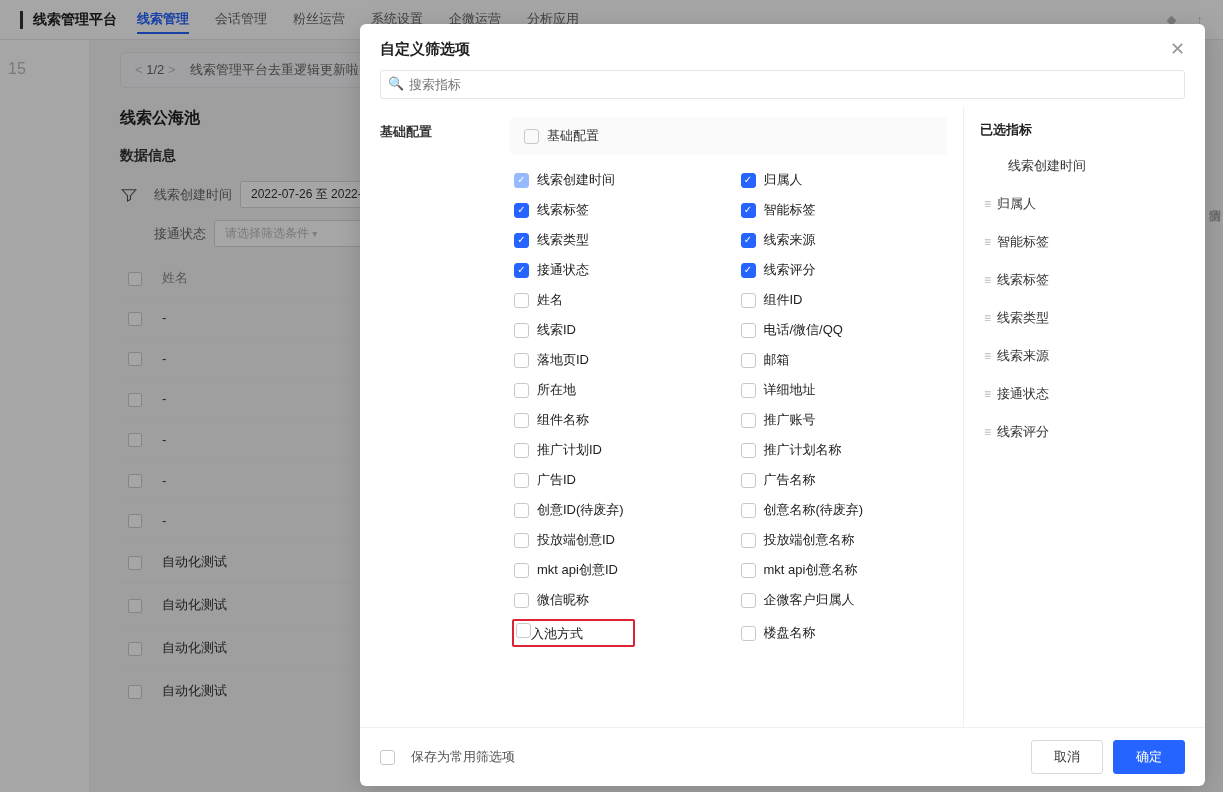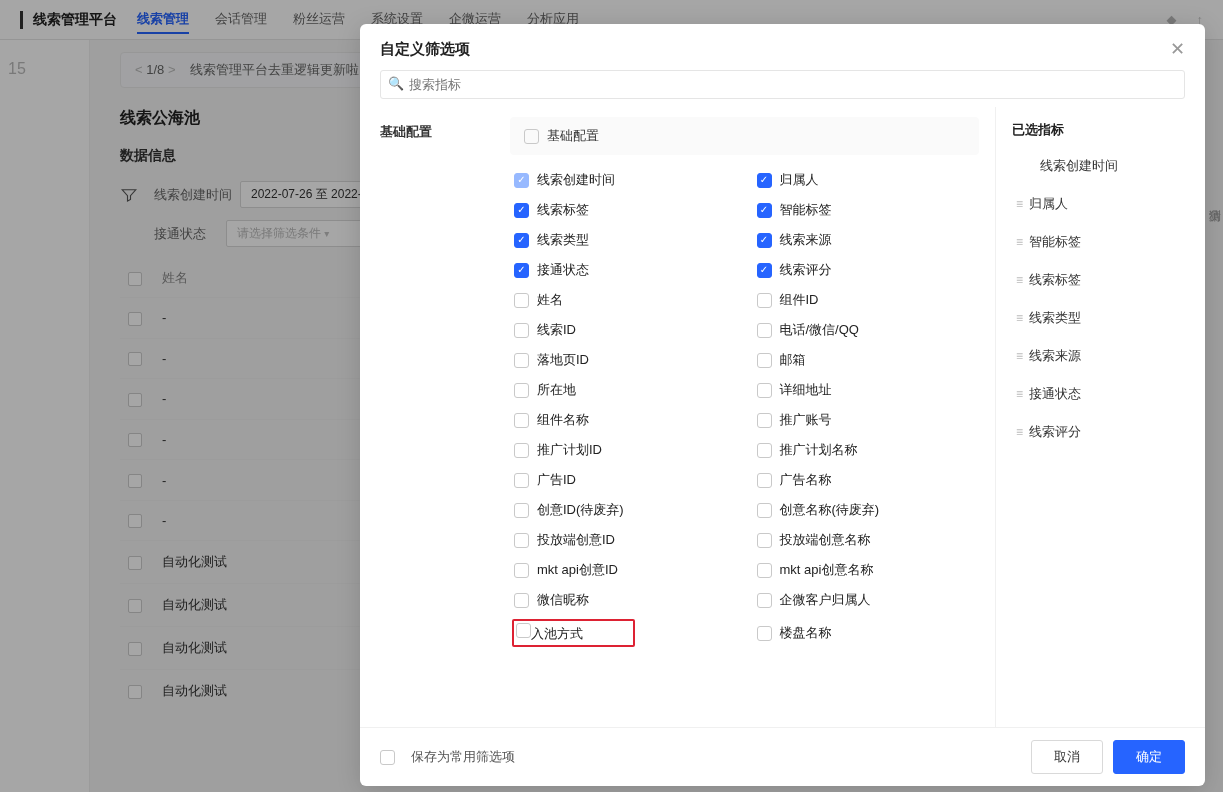--- a/index.html
+++ b/index.html
@@ -51,21 +51,21 @@
     .group-card { background:#fafafa; border-radius:4px; padding:10px 14px; margin:0 16px 4px 0;}
     .group-head { display:flex; align-items:center; gap:8px; font-size:13px; color:#333; font-weight:500; }
     .opts-grid { display:grid; grid-template-columns:1fr 1fr; column-gap:0; row-gap:0; padding:6px 0 0 0;}
     .opt { display:flex; align-items:center; gap:8px; padding:6px 14px 6px 4px; font-size:13px; color:#222;}
     .opt .box { width:15px; height:15px; border-radius:3px; border:1px solid #c9c9c9; background:#fff; display:inline-flex; align-items:center; justify-content:center; cursor:pointer; flex-shrink:0;}
     .opt .box.checked { background:#2664ff; border-color:#2664ff; }
     .opt .box.checked::after { content:'\2713'; color:#fff; font-size:10px; line-height:1; }
     .opt .box.locked { background:#97b9ff; border-color:#97b9ff; }
     .opt .box.locked::after { content:'\2713'; color:#fff; font-size:10px; line-height:1; }
     .hi { border:2px solid #d23; border-radius:2px; padding:2px 50px 2px 2px; }
-    .selected-col { width:210px; border-left:1px solid #f0f0f0; padding:0 16px 10px; overflow:auto; }
+    .selected-col { width:242px; border-left:1px solid #f0f0f0; padding:0 16px 10px; overflow:auto; }
     .sel-title { font-size:13px; font-weight:600; color:#222; padding:14px 0 8px;}
     .sel-item { display:flex; align-items:center; gap:8px; padding:10px 4px; font-size:13px; color:#333;}
     .drag-icon { color:#bbb; font-size:12px; letter-spacing:-2px;}
     .modal-foot { display:flex; align-items:center; padding:12px 20px; border-top:1px solid #f0f0f0;}
     .save-default { display:flex; align-items:center; gap:16px; color:#555; font-size:13px;}
     .foot-btns { margin-left:auto; display:flex; gap:10px; }
     .btn { padding:7px 22px; font-size:13px; border-radius:3px; cursor:pointer; border:1px solid #d9d9d9; background:#fff; color:#333;}
     .btn.primary { background:#2664ff; border-color:#2664ff; color:#fff;}
     .rightbadge { position:absolute; right:0; top:200px; width:20px; font-size:12px; color:#999; writing-mode:vertical-rl;}
   </style>
@@ -88,21 +88,21 @@
   </div>
 </div>
 
 <div class="left">
   <div style="color:#bbb;font-size:16px;">15</div>
 </div>
 
 <div class="main">
   <div class="banner">
     <span class="arrow">&lt;</span>
-    <span>1/8</span>
+    <span>1/2</span>
     <span class="arrow">&gt;</span>
     &nbsp;&nbsp;
     <span>线索管理平台去重逻辑更新啦！原</span>
   </div>
   <h2 class="page-title">线索公海池</h2>
   <h3 class="section">数据信息</h3>
 
   <div class="filters">
     <span class="funnel-icon">
       <svg viewBox="0 0 24 24">
@@ -111,21 +111,21 @@
     </span>
     <div class="filter-pill">
       <span class="pill-label">线索创建时间</span>
       <span class="pill-input">2022-07-26 至 2022-</span>
     </div>
   </div>
   <div class="filters">
     <span style="width:18px;"></span>
     <div class="filter-pill">
       <span class="pill-label">接通状态</span>
-      <span class="pill-input" style="color:#bbb;margin-left:12px;"><span>请选择筛选条件</span> <span class="chevron">▾</span></span>
+      <span class="pill-input" style="color:#bbb;"><span>请选择筛选条件</span> <span class="chevron">▾</span></span>
     </div>
   </div>
 
   <table class="data">
     <thead>
         <tr>
       <th style="width:34px;"><span class="cb"></span></th>
       <th>姓名</th>
       <th>电话</th>
     </tr>

